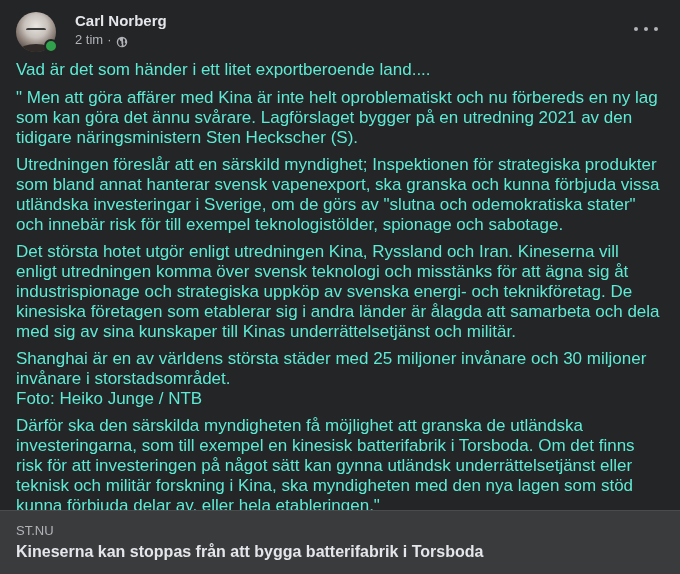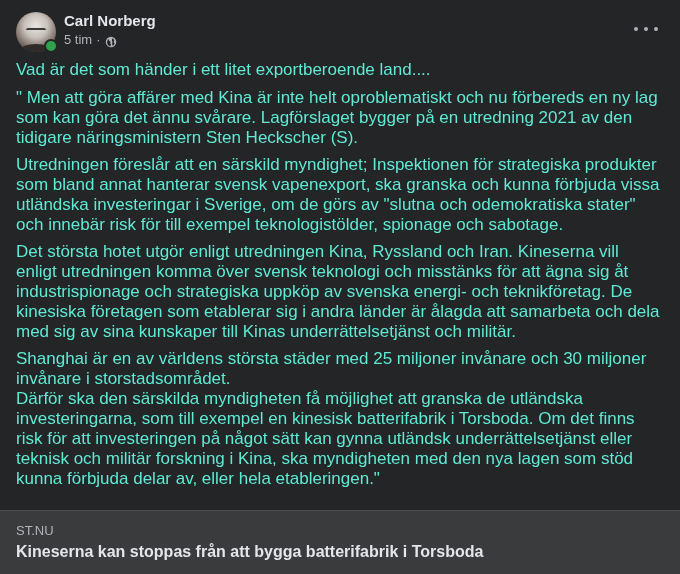--- a/index.html
+++ b/index.html
@@ -19,20 +19,21 @@
       width: 680px;
       height: 574px;
       background: #242526;
     }
     .header {
       position: absolute;
       left: 16px;
       top: 12px;
       display: flex;
       align-items: center;
+      gap: 11px;
     }
     .avatar-wrap {
       position: relative;
       width: 40px;
       height: 40px;
       margin-right: 8px;
     }
     .avatar {
       width: 40px;
       height: 40px;
@@ -164,21 +165,21 @@
     <div class="avatar-wrap">
       <div class="avatar">
         <div class="glasses"></div>
         <div class="shirt"></div>
       </div>
       <div class="online-dot"></div>
     </div>
     <div class="meta">
       <div class="name">Carl Norberg</div>
       <div class="sub">
-        <span>5 tim</span>
+        <span>2 tim</span>
         <span class="dot">·</span>
         <svg class="globe" viewBox="0 0 16 16">
           <circle cx="8" cy="8" r="7" fill="#b0b3b8"></circle>
           <path d="M4 4 C6 5 5 7 7 7 C8 8 6 10 8 11 L7 14 C4 13 2 10 3 7 Z" fill="#242526"></path>
           <path d="M10 3 C11 4 13 5 12 7 C11 8 12 9 13 10 C12 12 11 13 10 13 C10 11 9 10 10 8 C9 7 9 5 10 3 Z" fill="#242526"></path>
         </svg>
       </div>
     </div>
   </div>
 
@@ -187,20 +188,21 @@
     <span></span>
     <span></span>
   </div>
 
   <div class="body-text">
     <p class="first">Vad är det som händer i ett litet exportberoende land....</p>
     <p>" Men att göra affärer med Kina är inte helt oproblematiskt och nu förbereds en ny lag som kan göra det ännu svårare. Lagförslaget bygger på en utredning 2021 av den tidigare näringsministern Sten Heckscher (S).</p>
     <p>Utredningen föreslår att en särskild myndighet; Inspektionen för strategiska produkter som bland annat hanterar svensk vapenexport, ska granska och kunna förbjuda vissa utländska investeringar i Sverige, om de görs av "slutna och odemokratiska stater" och innebär risk för till exempel teknologistölder, spionage och sabotage.</p>
     <p>Det största hotet utgör enligt utredningen Kina, Ryssland och Iran. Kineserna vill enligt utredningen komma över svensk teknologi och misstänks för att ägna sig åt industrispionage och strategiska uppköp av svenska energi- och teknikföretag. De kinesiska företagen som etablerar sig i andra länder är ålagda att samarbeta och dela med sig av sina kunskaper till Kinas underrättelsetjänst och militär.</p>
     <p style="margin-bottom:0">Shanghai är en av världens största städer med 25 miljoner invånare och 30 miljoner invånare i storstadsområdet.</p>
+    <p>Foto: Heiko Junge / NTB</p>
     <p>Därför ska den särskilda myndigheten få möjlighet att granska de utländska investeringarna, som till exempel en kinesisk batterifabrik i Torsboda. Om det finns risk för att investeringen på något sätt kan gynna utländsk underrättelsetjänst eller teknisk och militär forskning i Kina, ska myndigheten med den nya lagen som stöd kunna förbjuda delar av, eller hela etableringen."</p>
   </div>
 
   <div class="link-card">
     <div class="source">ST.NU</div>
     <div class="title">Kineserna kan stoppas från att bygga batterifabrik i Torsboda</div>
   </div>
 
 </div>
 

